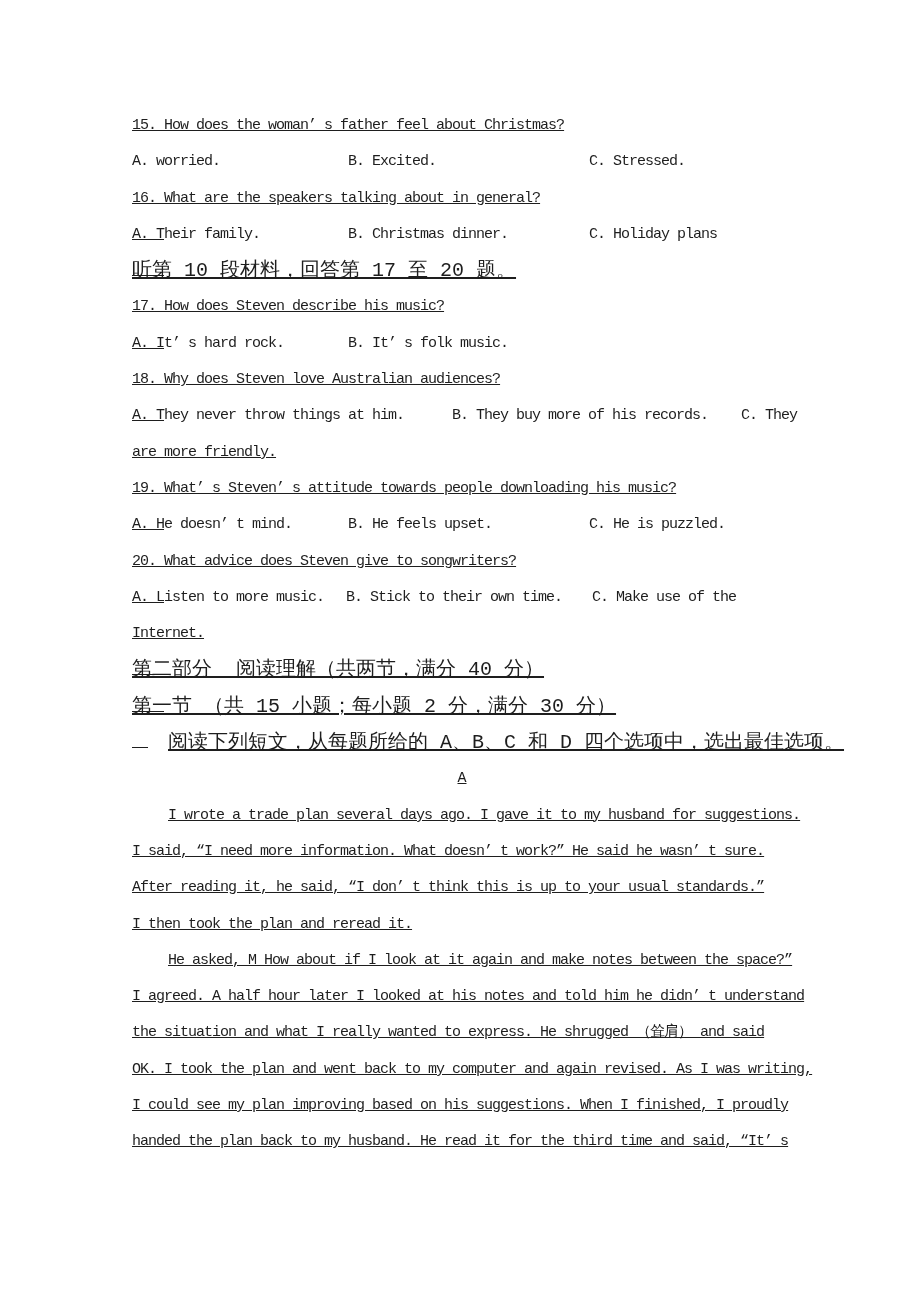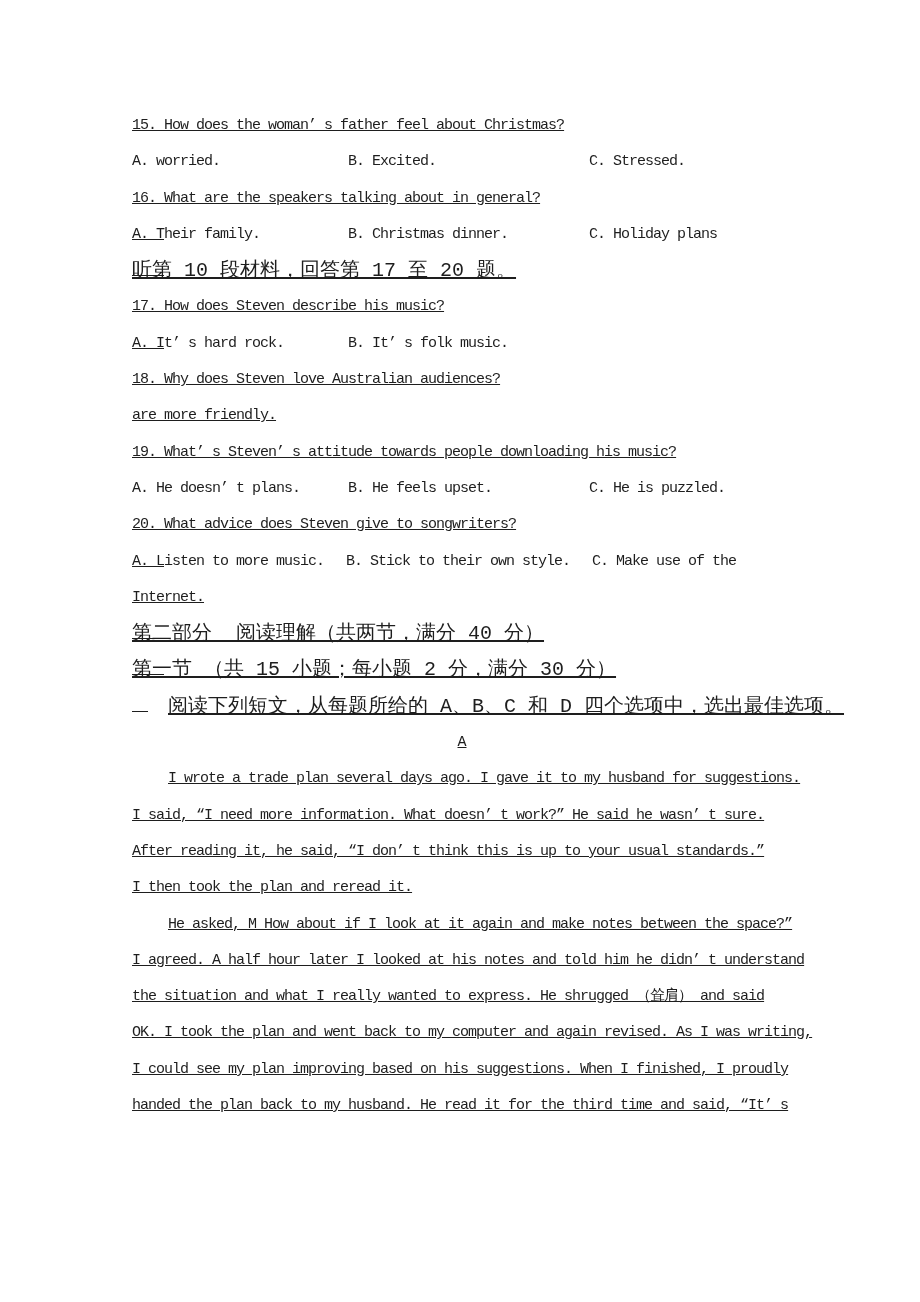--- a/index.html
+++ b/index.html
@@ -78,33 +78,38 @@
 
   <div class="line cn">听第 10 段材料，回答第 17 至 20 题。</div>
 
   <div class="line">17. How does Steven describe his music?</div>
   <div class="line opts std">
     <span class="oa">A. It’ s hard rock.</span>
     <span class="ob">B. It’ s folk music.</span>
   </div>
 
   <div class="line">18. Why does Steven love Australian audiences?</div>
+  <div class="line opts wide">
+    <span class="oa">A. They never throw things at him.</span>
+    <span class="ob">B. They buy more of his records.</span>
+    <span class="oc">C. They</span>
+  </div>
   <div class="line">are more friendly.</div>
 
   <div class="line">19. What’ s Steven’ s attitude towards people downloading his music?</div>
   <div class="line opts std">
-    <span class="oa">A. He doesn’ t plans.</span>
+    <span class="oa">A. He doesn’ t mind.</span>
     <span class="ob">B. He feels upset.</span>
     <span class="oc">C. He is puzzled.</span>
   </div>
 
   <div class="line">20. What advice does Steven give to songwriters?</div>
   <div class="line opts q20">
     <span class="oa">A. Listen to more music.</span>
-    <span class="ob">B. Stick to their own style.</span>
+    <span class="ob">B. Stick to their own time.</span>
     <span class="oc">C. Make use of the</span>
   </div>
   <div class="line">Internet.</div>
 
   <div class="line cn">第二部分  阅读理解（共两节，满分 40 分）</div>
   <div class="line cn">第一节 （共 15 小题；每小题 2 分，满分 30 分）</div>
   <div class="line cn indent">阅读下列短文，从每题所给的 A、B、C 和 D 四个选项中，选出最佳选项。</div>
 
   <div class="line center">A</div>
 

